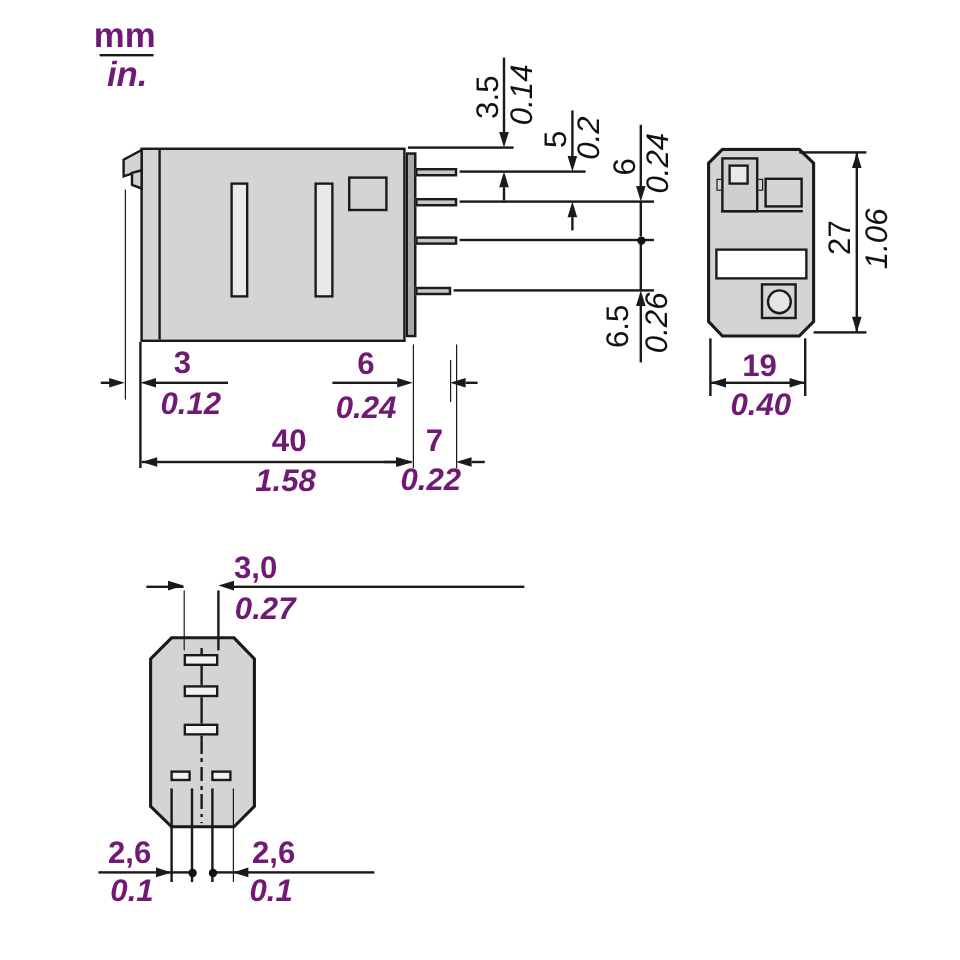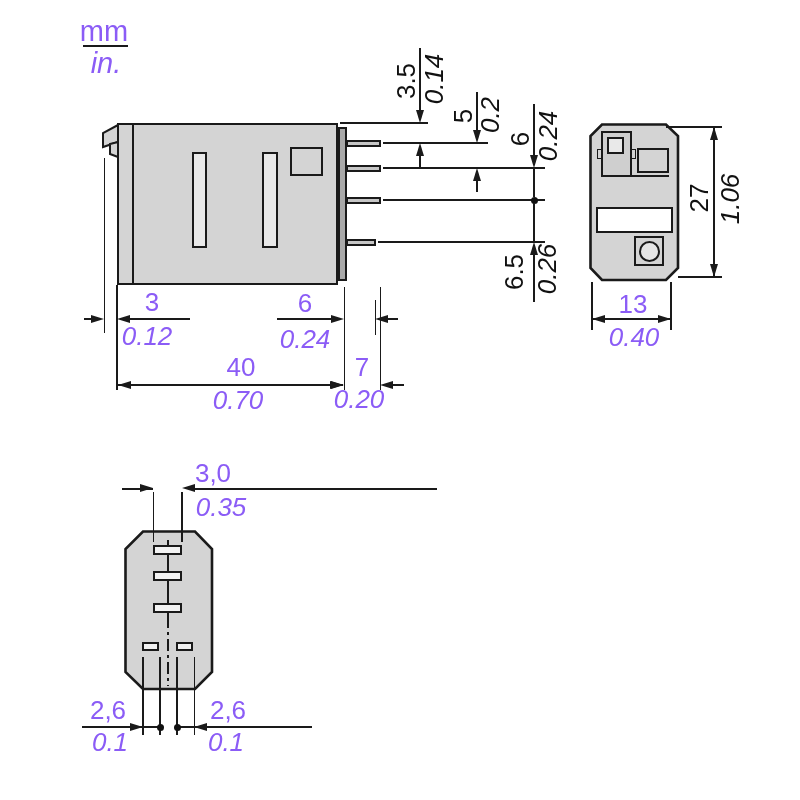--- a/index.html
+++ b/index.html
@@ -5,21 +5,21 @@
   html,body{margin:0;padding:0;background:#fff;}
   #canvas{position:relative;width:800px;height:800px;background:#ffffff;overflow:hidden;
           font-family:"Liberation Sans", sans-serif;color:#111;}
   
   .h{position:absolute;height:1.5px;background:#1a1a1a;}
   .v{position:absolute;width:1.5px;background:#1a1a1a;}
   
   .shape{position:absolute;box-sizing:border-box;border:2.4px solid #1a1a1a;background:#d4d4d4;}
   
   .lbl{position:absolute;font-size:26px;line-height:1;white-space:nowrap;
-       transform:translate(-50%,-50%);color:#8b5cf6;}
+       transform:translate(-50%,-50%);color:#701a75;font-weight:bold;}
   .lbl.i{font-style:italic;}
   .vl{position:absolute;font-size:26px;line-height:1;white-space:nowrap;
       transform:translate(-50%,-50%) rotate(-90deg);color:#111;}
   .vl.i{font-style:italic;}
   .big{font-size:29px;}
   
   .ar{position:absolute;width:0;height:0;}
   .ar.r{border-top:4.5px solid transparent;border-bottom:4.5px solid transparent;border-left:13px solid #1a1a1a;}
   .ar.l{border-top:4.5px solid transparent;border-bottom:4.5px solid transparent;border-right:13px solid #1a1a1a;}
   .ar.u{border-left:4.5px solid transparent;border-right:4.5px solid transparent;border-bottom:13px solid #1a1a1a;}
@@ -93,41 +93,41 @@
   <div class="ar u" style="left:529.5px;top:242px;"></div>
   <div class="v" style="left:533.3px;top:255px;height:47px;"></div>
   <div class="vl" style="left:514px;top:272px;">6.5</div>
   <div class="vl i" style="left:547px;top:269px;">0.26</div>
 
   <div class="h" style="left:84px;top:318px;width:9px;"></div>
   <div class="ar r" style="left:91px;top:314.5px;"></div>
   <div class="ar l" style="left:117px;top:314.5px;"></div>
   <div class="h" style="left:130px;top:318px;width:60px;"></div>
   <div class="lbl" style="left:152px;top:302px;">3</div>
-  <div class="lbl i" style="left:147px;top:336px;">0.12</div>
+  <div class="lbl i" style="left:159px;top:336px;">0.12</div>
 
   <div class="h" style="left:277px;top:318px;width:54px;"></div>
   <div class="ar r" style="left:331px;top:314.5px;"></div>
   <div class="ar l" style="left:375px;top:314.5px;"></div>
   <div class="h" style="left:388px;top:318px;width:10px;"></div>
   <div class="lbl" style="left:305px;top:303px;">6</div>
   <div class="lbl i" style="left:305px;top:339px;">0.24</div>
 
   <div class="h" style="left:118px;top:384px;width:225px;"></div>
   <div class="ar l" style="left:118px;top:380.5px;"></div>
   <div class="ar r" style="left:330px;top:380.5px;"></div>
   <div class="lbl" style="left:241px;top:367px;">40</div>
-  <div class="lbl i" style="left:238px;top:400px;">0.70</div>
+  <div class="lbl i" style="left:238px;top:400px;">1.58</div>
 
   <div class="h" style="left:320px;top:384px;width:11px;"></div>
   <div class="ar r" style="left:331px;top:380.5px;"></div>
   <div class="ar l" style="left:380px;top:380.5px;"></div>
   <div class="h" style="left:393px;top:384px;width:11px;"></div>
   <div class="lbl" style="left:362px;top:367px;">7</div>
-  <div class="lbl i" style="left:359px;top:399px;">0.20</div>
+  <div class="lbl i" style="left:359px;top:399px;">0.22</div>
 
   <svg style="position:absolute;left:589px;top:123px;" width="92" height="160" viewBox="0 0 92 160">
     <polygon points="13,1.5 77,1.5 89,13 89,145 77,157 13,157 1.5,145 1.5,13" fill="#d4d4d4" stroke="#1a1a1a" stroke-width="2.6"></polygon>
   </svg>
   <div class="shape" style="left:597px;top:149px;width:5px;height:10px;border-width:1.8px;"></div>
   <div class="shape" style="left:630px;top:149px;width:6px;height:10px;border-width:1.8px;"></div>
   <div class="shape" style="left:601px;top:131px;width:31px;height:46px;background:#cfcfcf;"></div>
   <div class="shape" style="left:607px;top:137px;width:17px;height:17px;background:#e9e9e9;"></div>
   <div class="shape" style="left:637px;top:148px;width:32px;height:25px;"></div>
   <div class="h" style="left:601px;top:175px;width:68px;height:2px;"></div>
@@ -141,21 +141,21 @@
   <div class="ar u" style="left:709.5px;top:127px;"></div>
   <div class="ar d" style="left:709.5px;top:264px;"></div>
   <div class="vl" style="left:699px;top:198px;">27</div>
   <div class="vl i" style="left:730px;top:199px;">1.06</div>
 
   <div class="v" style="left:591.3px;top:282px;height:48px;"></div>
   <div class="v" style="left:670.3px;top:282px;height:48px;"></div>
   <div class="h" style="left:592px;top:318px;width:79px;"></div>
   <div class="ar l" style="left:592px;top:314.5px;"></div>
   <div class="ar r" style="left:658px;top:314.5px;"></div>
-  <div class="lbl" style="left:633px;top:304px;">13</div>
+  <div class="lbl" style="left:633px;top:304px;">19</div>
   <div class="lbl i" style="left:634px;top:337px;">0.40</div>
 
   <svg style="position:absolute;left:124px;top:530px;" width="90" height="162" viewBox="0 0 90 162">
     <polygon points="19,1.5 71,1.5 88,19 88,142 71,159 19,159 1.5,142 1.5,19" fill="#d4d4d4" stroke="#1a1a1a" stroke-width="2.6"></polygon>
   </svg>
 
   <div class="v" style="left:167.3px;top:540px;height:76px;"></div>
   <div class="cline" style="left:167.3px;top:616px;height:70px;"></div>
 
   <div class="shape" style="left:153px;top:545px;width:29px;height:10px;background:#f2f2f2;border-width:2.2px;"></div>
@@ -165,21 +165,21 @@
   <div class="shape" style="left:142px;top:642px;width:17px;height:9px;background:#f2f2f2;border-width:2.2px;"></div>
   <div class="shape" style="left:176px;top:642px;width:17px;height:9px;background:#f2f2f2;border-width:2.2px;"></div>
 
   <div class="v" style="left:152.8px;top:492px;height:50px;"></div>
   <div class="v" style="left:181px;top:492px;height:50px;"></div>
   <div class="h" style="left:122px;top:488px;width:31px;"></div>
   <div class="ar r" style="left:140px;top:484px;"></div>
   <div class="ar l" style="left:182px;top:484px;"></div>
   <div class="h" style="left:195px;top:488px;width:242px;"></div>
   <div class="lbl" style="left:213px;top:473px;">3,0</div>
-  <div class="lbl i" style="left:221px;top:507px;">0.35</div>
+  <div class="lbl i" style="left:221px;top:507px;">0.27</div>
 
   <div class="v" style="left:142.3px;top:657px;height:78px;"></div>
   <div class="v" style="left:159.3px;top:657px;height:78px;"></div>
   <div class="v" style="left:176.3px;top:657px;height:78px;"></div>
   <div class="v" style="left:193.5px;top:657px;height:78px;"></div>
   <div class="h" style="left:82px;top:726px;width:78px;"></div>
   <div class="ar r" style="left:130px;top:722.5px;"></div>
   <div class="dot" style="left:156.5px;top:723.5px;"></div>
   <div class="h" style="left:177px;top:726px;width:135px;"></div>
   <div class="ar l" style="left:194px;top:722.5px;"></div>

